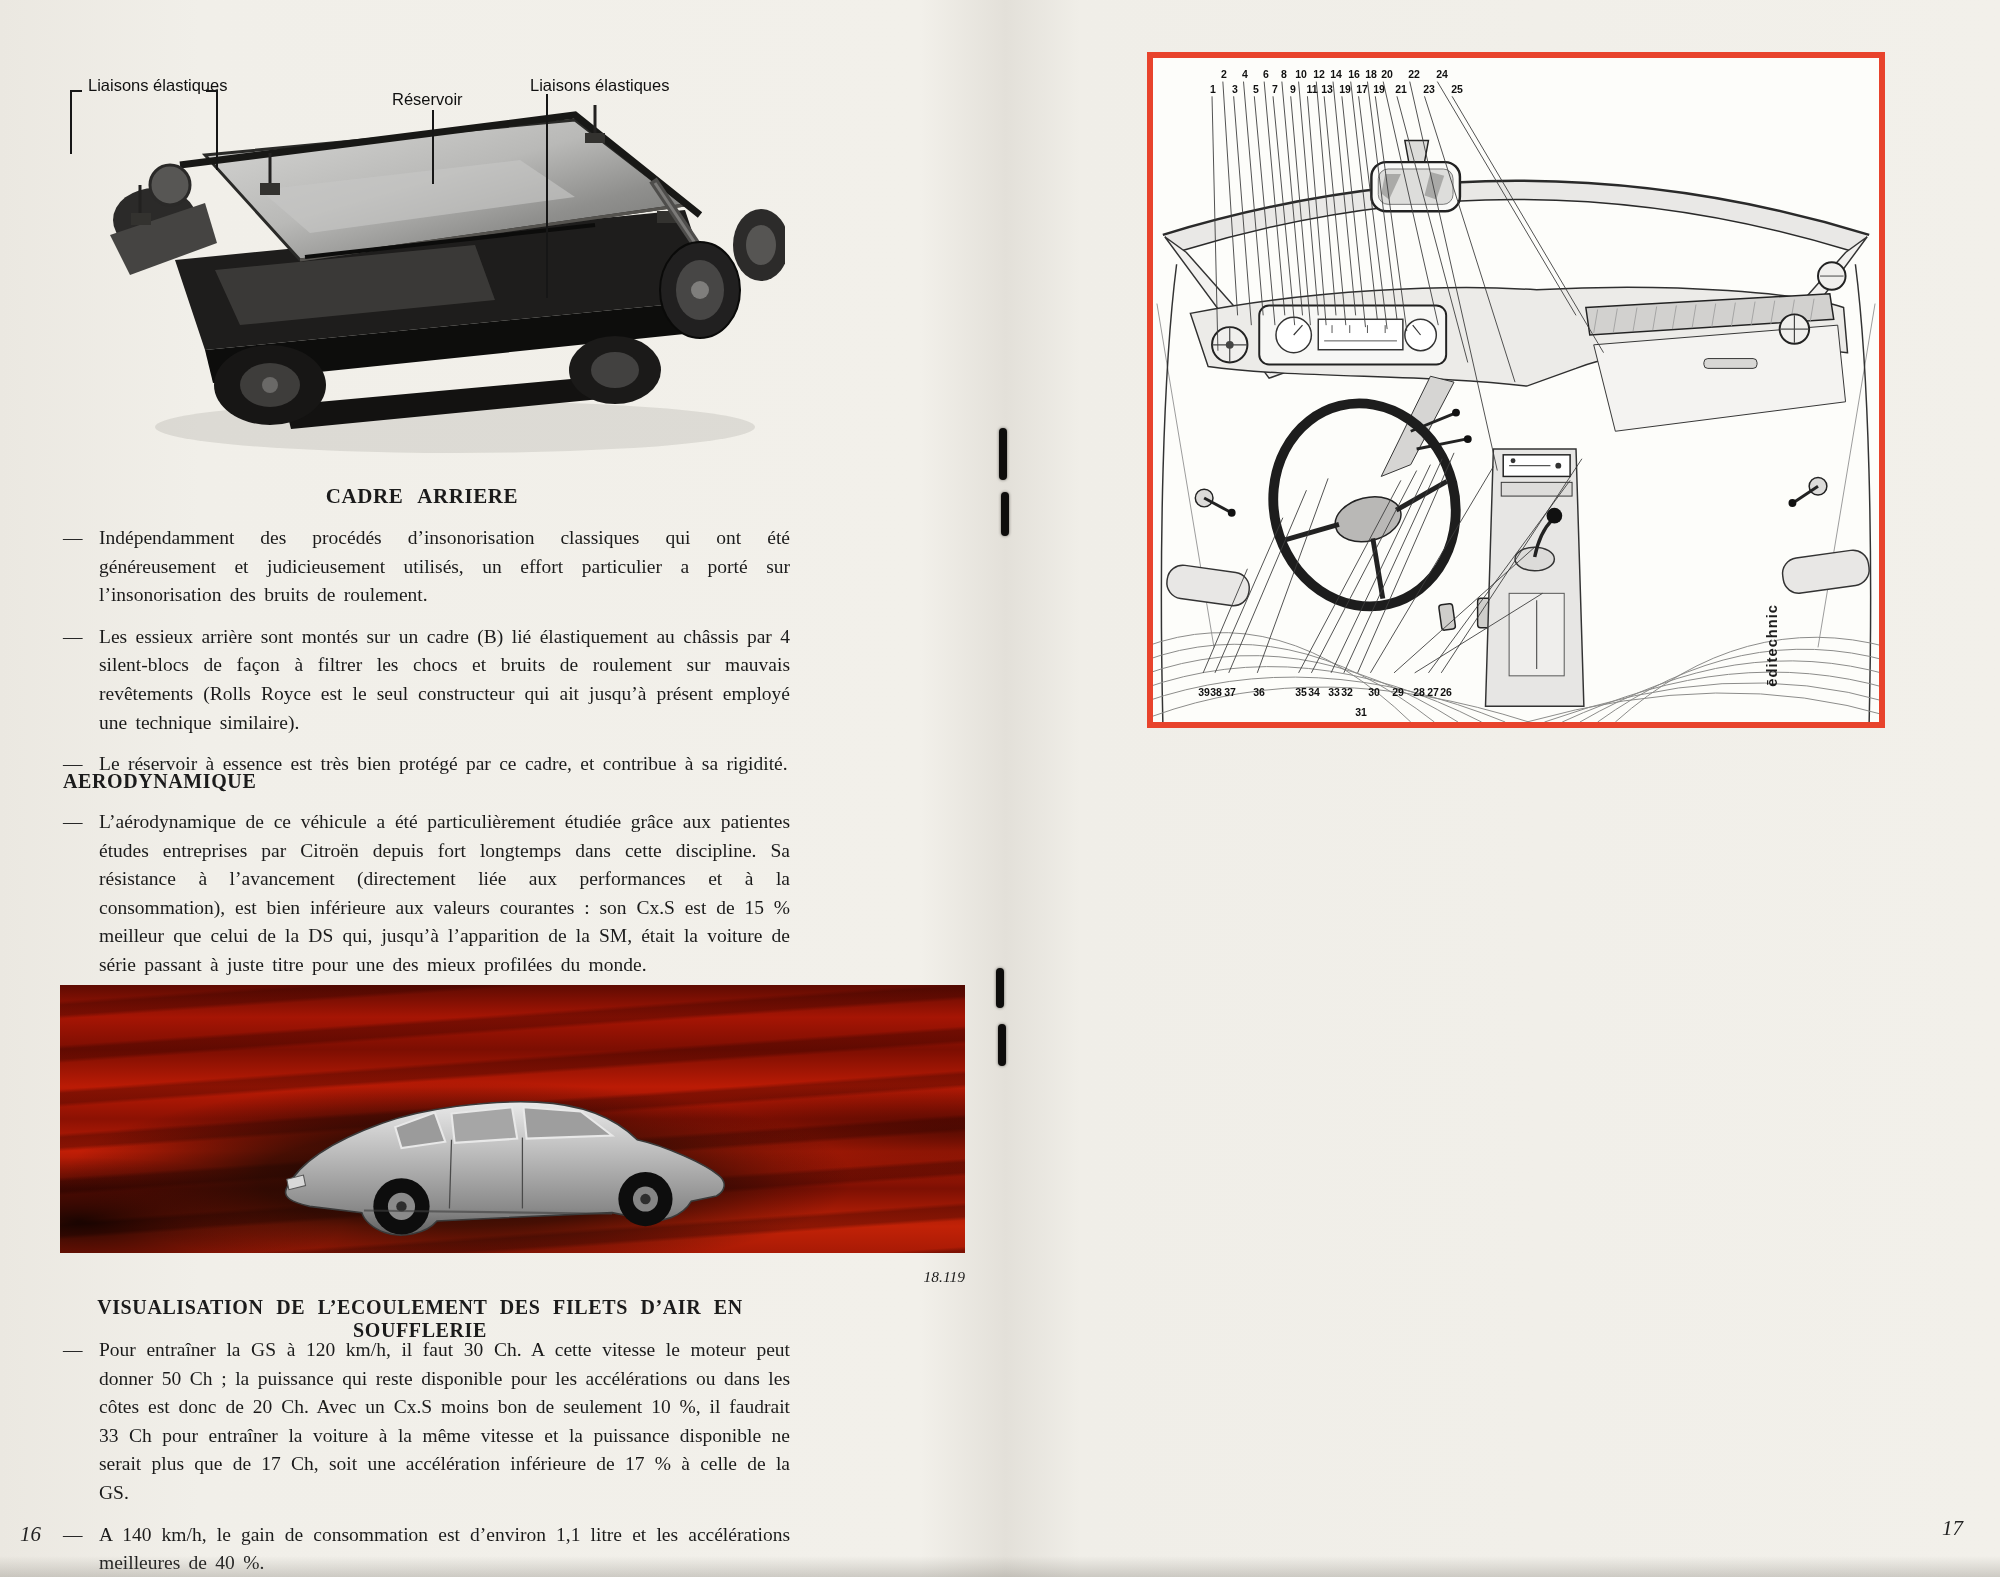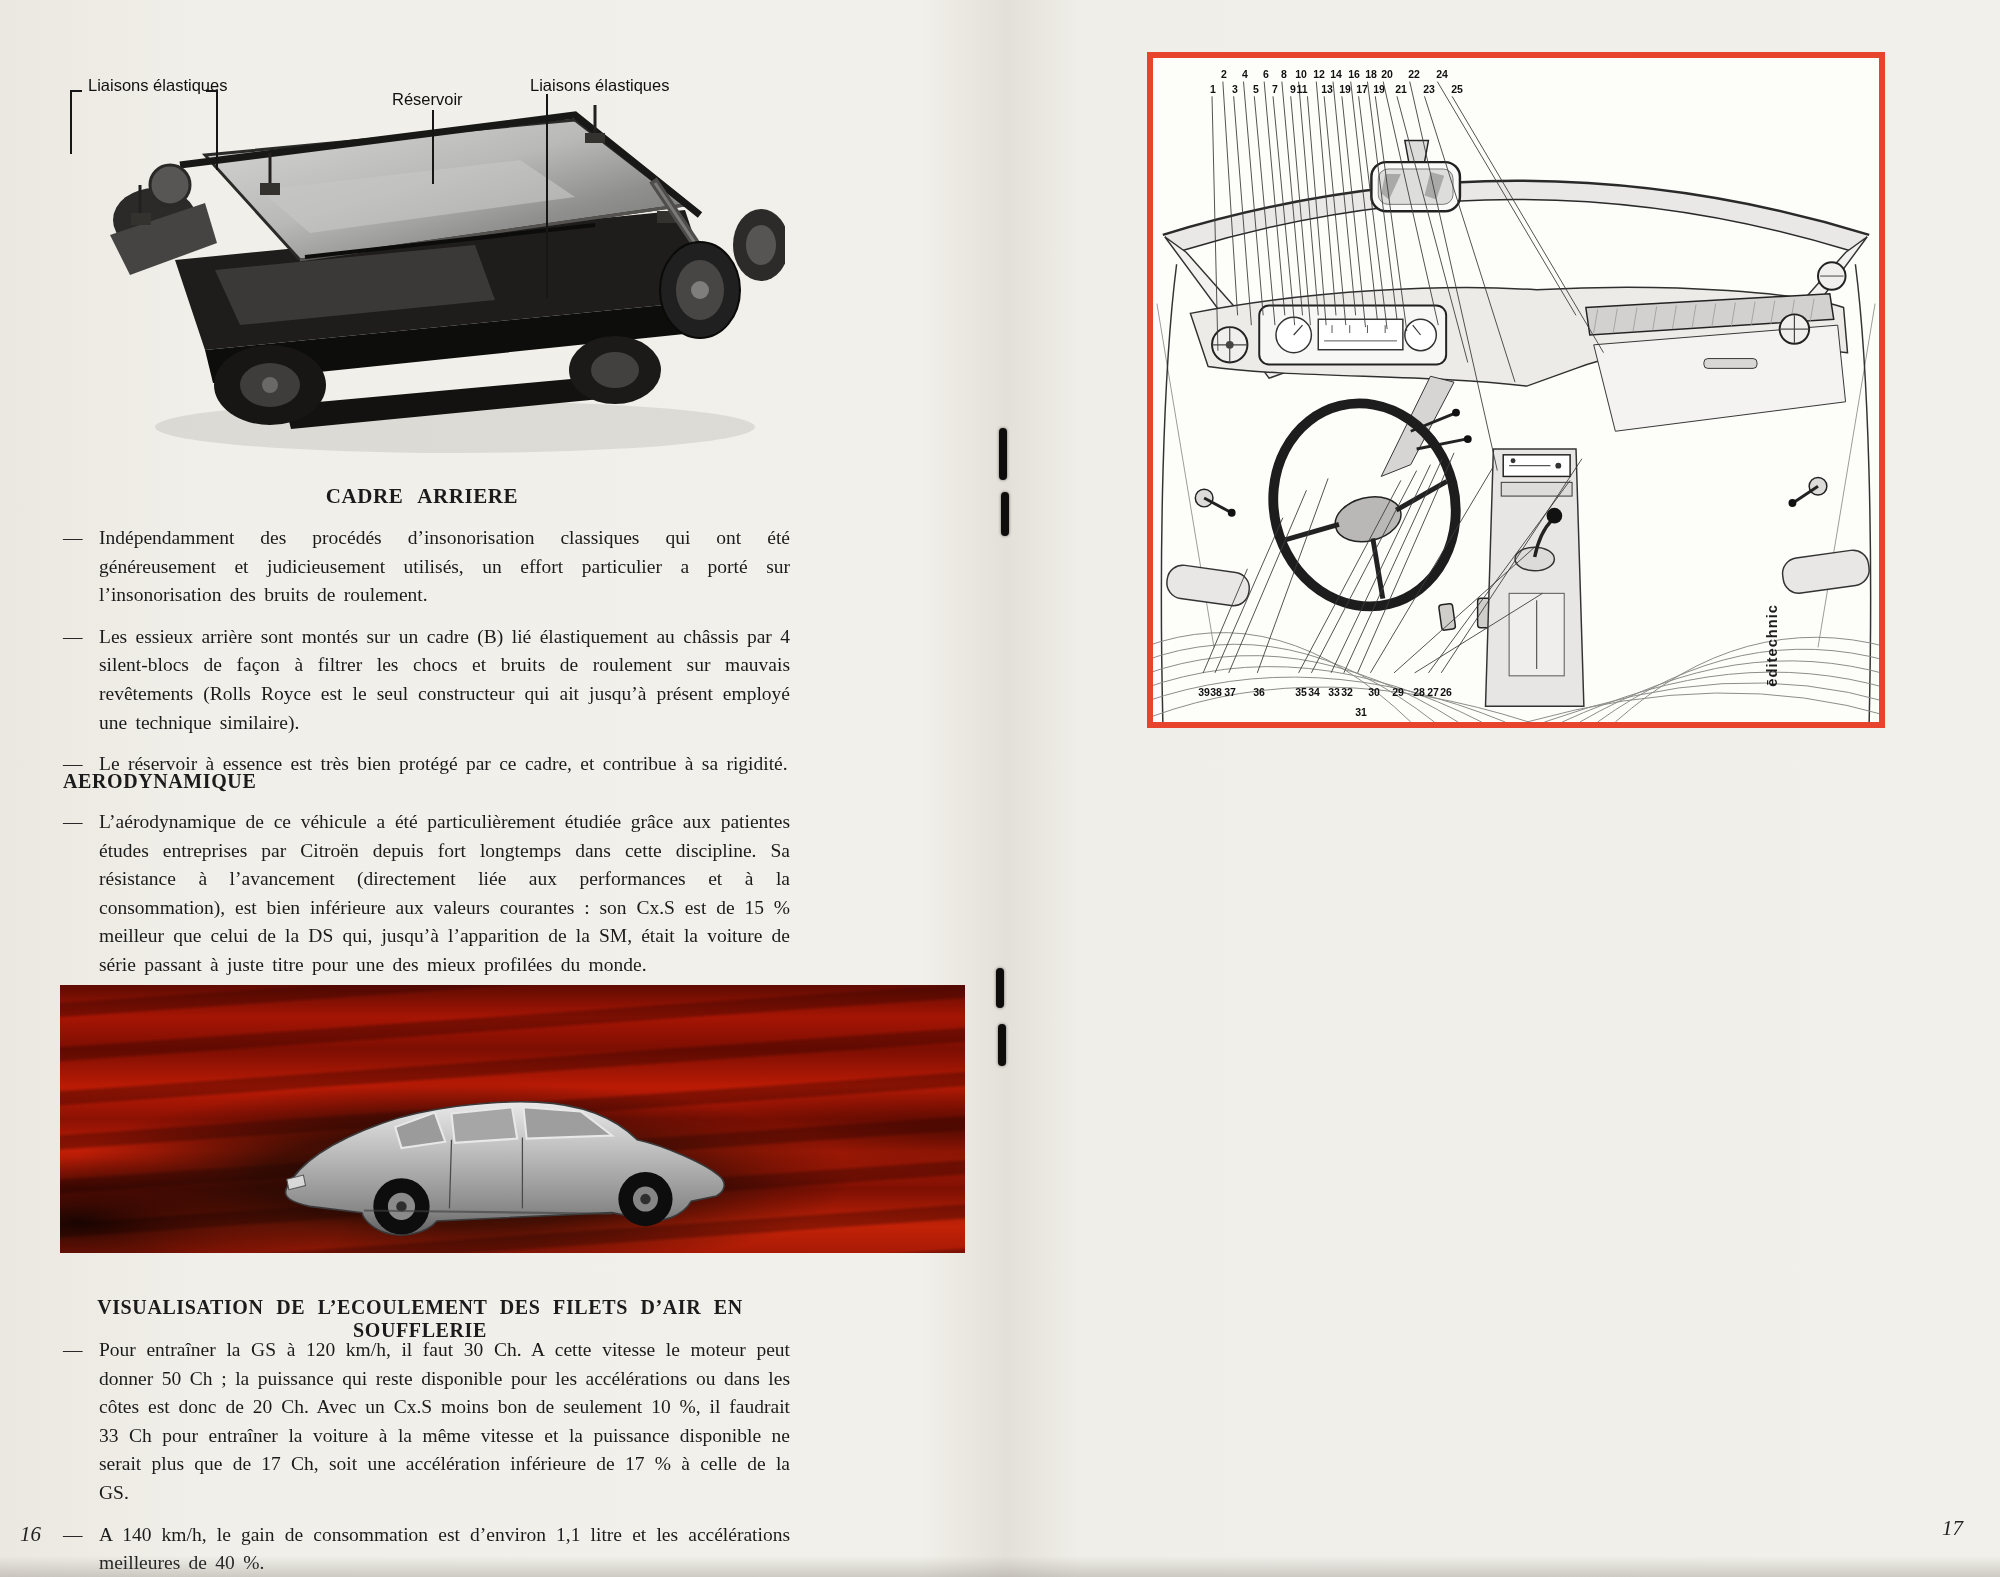--- a/index.html
+++ b/index.html
@@ -148,20 +148,21 @@
       <polygon points="18,100 34,96 36,106 20,110" fill="#d8d8d8" stroke="#555" stroke-width="1"></polygon>
       <circle cx="128" cy="126" r="27" fill="#0d0d0d"></circle>
       <circle cx="128" cy="126" r="13" fill="#8a8a8a"></circle>
       <circle cx="128" cy="126" r="5" fill="#2e2e2e"></circle>
       <circle cx="362" cy="119" r="26" fill="#0d0d0d"></circle>
       <circle cx="362" cy="119" r="12" fill="#858585"></circle>
       <circle cx="362" cy="119" r="5" fill="#2e2e2e"></circle>
       <line x1="92" y1="130" x2="330" y2="133" stroke="#3f3f3f" stroke-width="2" opacity=".6"></line>
     </svg>
   </div>
+  <div class="abs caption" style="left:60px;top:1268px;width:905px;">18.119</div>
 
   <div class="abs h-center" style="left:50px;top:1296px;width:740px;font-size:20px;word-spacing:7px;">VISUALISATION DE L’ECOULEMENT DES FILETS D’AIR EN SOUFFLERIE</div>
   <div class="abs" style="left:63px;top:1336px;width:727px;">
       <div class="para">
         <span class="dash">—</span>
         <span class="ptext">Pour entraîner la GS à 120 km/h, il faut 30 Ch. A cette vitesse le moteur peut donner 50 Ch ; la puissance qui reste disponible pour les accélérations ou dans les côtes est donc de 20 Ch. Avec un Cx.S moins bon de seulement 10 %, il faudrait 33 Ch pour entraîner la voiture à la même vitesse et la puissance disponible ne serait plus que de 17 Ch, soit une accélération inférieure de 17 % à celle de la GS.</span>
       </div>
       <div class="para">
         <span class="dash">—</span>
         <span class="ptext">A 140 km/h, le gain de consommation est d’environ 1,1 litre et les accélérations meilleures de 40 %.</span>
@@ -344,21 +345,21 @@
         <span class="dnum" style="left: 60px; top: 25px;">1</span>
         <span class="dnum" style="left: 71px; top: 10px;">2</span>
         <span class="dnum" style="left: 82px; top: 25px;">3</span>
         <span class="dnum" style="left: 92px; top: 10px;">4</span>
         <span class="dnum" style="left: 103px; top: 25px;">5</span>
         <span class="dnum" style="left: 113px; top: 10px;">6</span>
         <span class="dnum" style="left: 122px; top: 25px;">7</span>
         <span class="dnum" style="left: 131px; top: 10px;">8</span>
         <span class="dnum" style="left: 140px; top: 25px;">9</span>
         <span class="dnum" style="left: 148px; top: 10px;">10</span>
-        <span class="dnum" style="left: 149px; top: 25px;">11</span>
+        <span class="dnum" style="left: 159px; top: 25px;">11</span>
         <span class="dnum" style="left: 166px; top: 10px;">12</span>
         <span class="dnum" style="left: 174px; top: 25px;">13</span>
         <span class="dnum" style="left: 183px; top: 10px;">14</span>
         <span class="dnum" style="left: 192px; top: 25px;">19</span>
         <span class="dnum" style="left: 201px; top: 10px;">16</span>
         <span class="dnum" style="left: 209px; top: 25px;">17</span>
         <span class="dnum" style="left: 218px; top: 10px;">18</span>
         <span class="dnum" style="left: 226px; top: 25px;">19</span>
         <span class="dnum" style="left: 234px; top: 10px;">20</span>
         <span class="dnum" style="left: 248px; top: 25px;">21</span>

